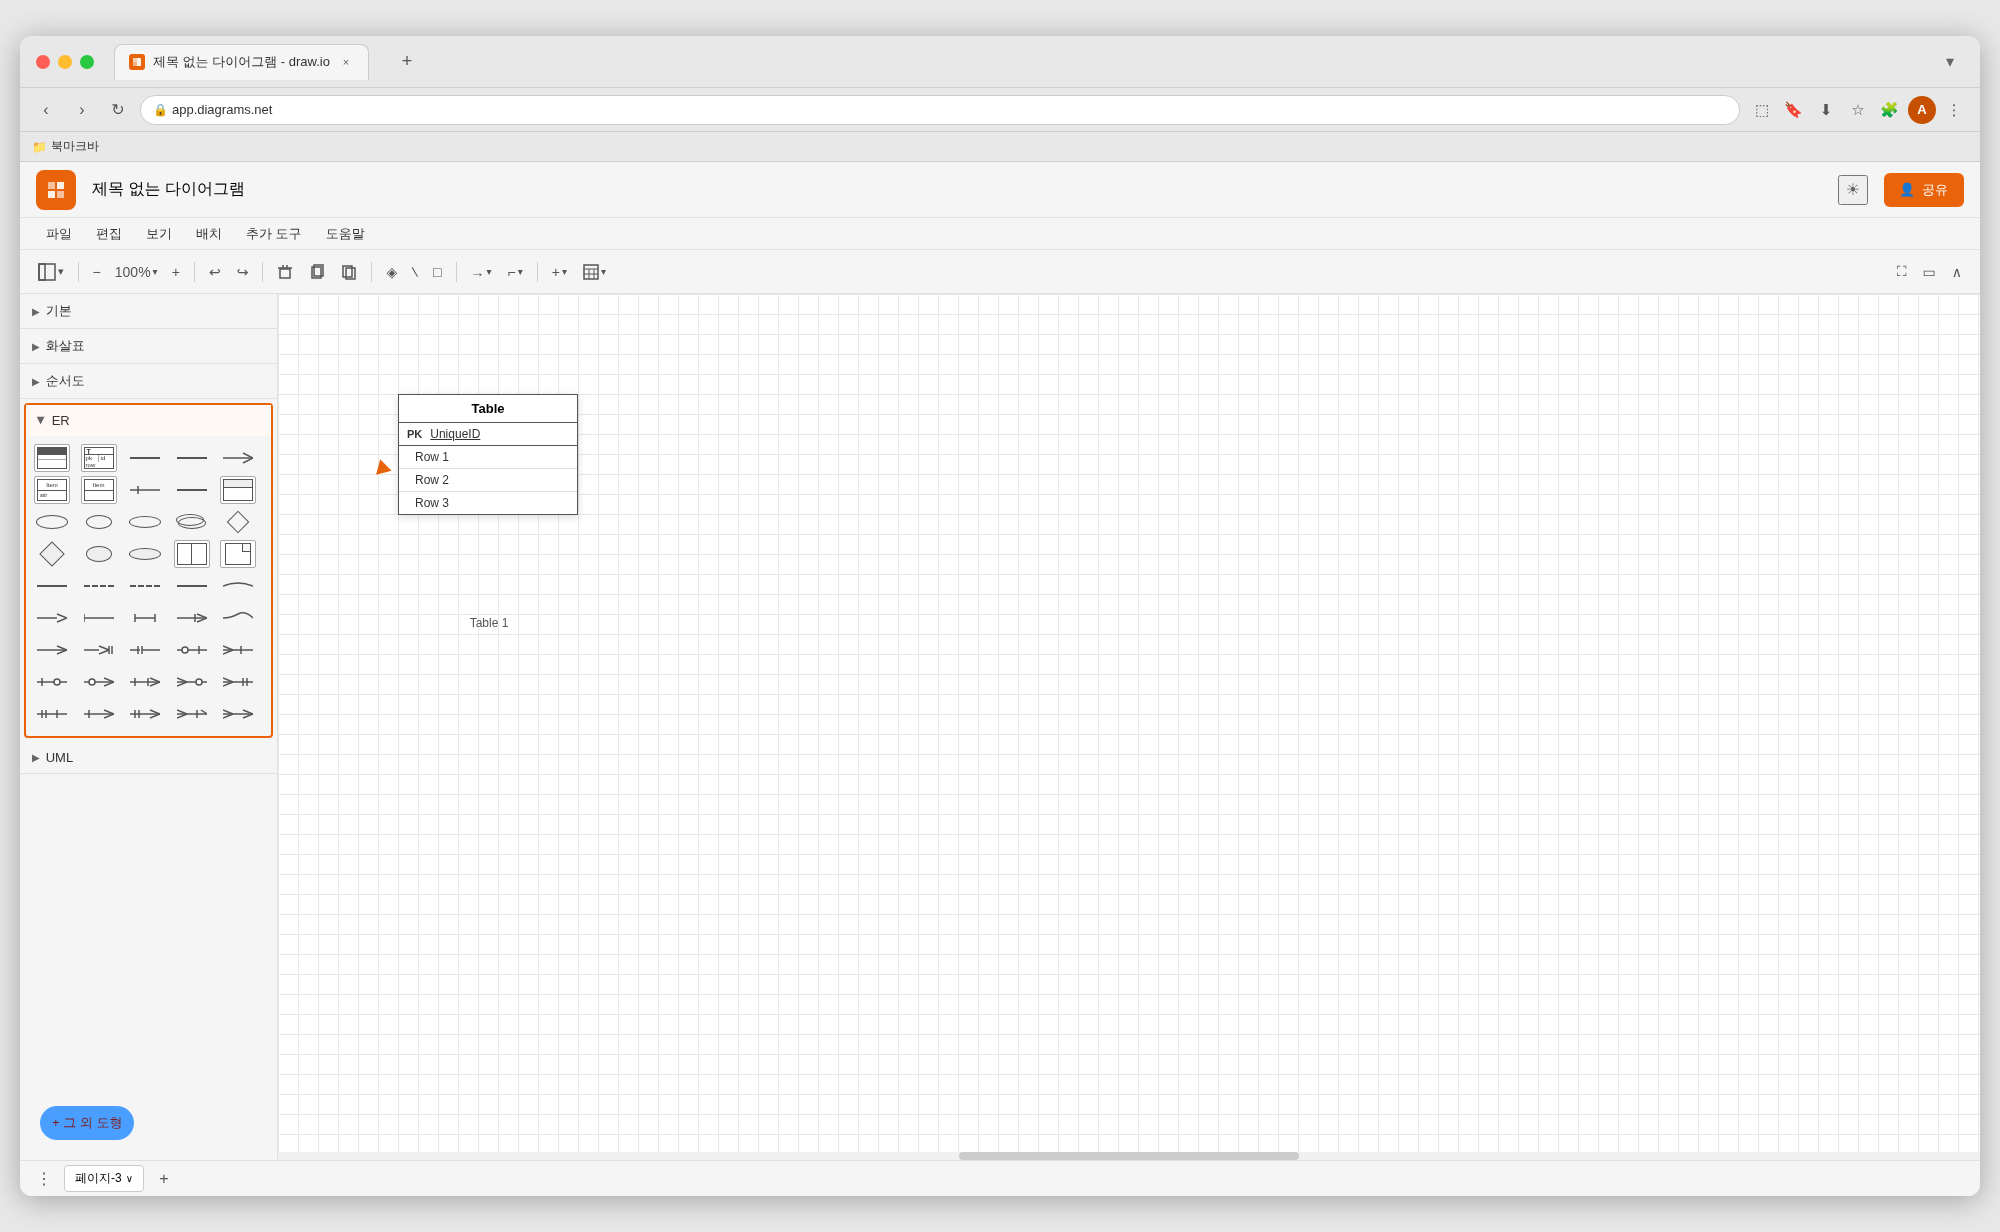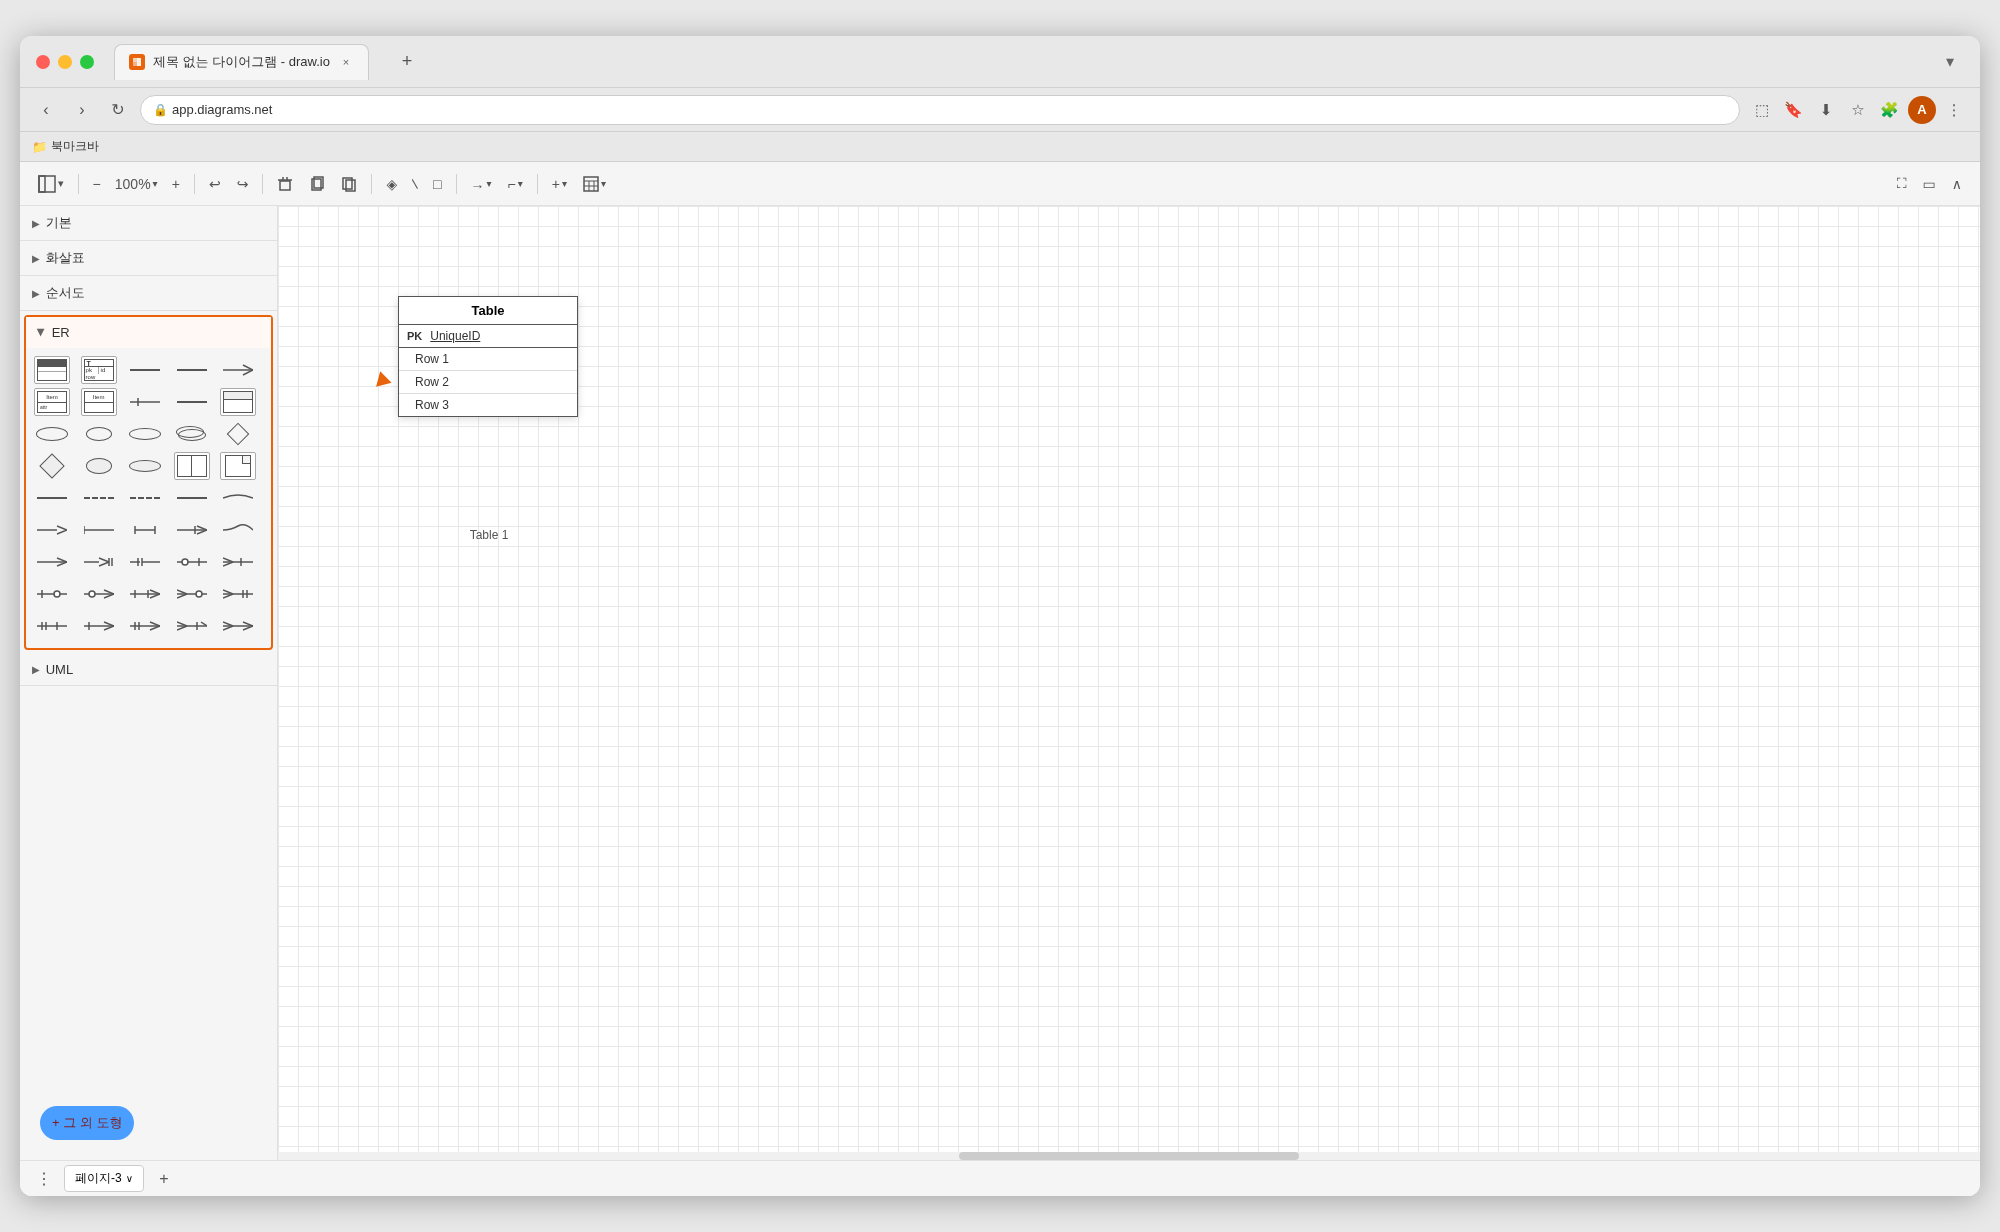--- a/index.html
+++ b/index.html
@@ -68,21 +68,21 @@
     .er-shape { width: 36px; height: 28px; border: 1px solid #aaa; border-radius: 2px; display: flex; align-items: center; justify-content: center; font-size: 8px; color: #333; cursor: pointer; background: white; position: relative; }
     .er-connector { display: flex; align-items: center; justify-content: center; width: 36px; height: 28px; cursor: pointer; }
 
     .add-shapes-btn { margin: 12px; padding: 8px 12px; background: #4a9eff; color: #7f1d1d; border: none; border-radius: 20px; font-size: 13px; cursor: pointer; display: flex; align-items: center; gap: 6px; justify-content: center; }
 
     
     .canvas-area { flex: 1; background: white; position: relative; overflow: hidden; }
     .canvas-grid { position: absolute; inset: 0; background-image: linear-gradient(#e8e8e8 1px, transparent 1px), linear-gradient(90deg, #e8e8e8 1px, transparent 1px); background-size: 20px 20px; }
 
     
-    .er-table-widget { position: absolute; top: 90px; left: 120px; background: white; border: 1.5px solid #555; box-shadow: 0 2px 8px rgba(0,0,0,0.15); min-width: 180px; }
+    .er-table-widget { position: absolute; top: 100px; left: 120px; background: white; border: 1.5px solid #555; box-shadow: 0 2px 8px rgba(0,0,0,0.15); min-width: 180px; }
     .er-table-title { text-align: center; padding: 6px 12px; border-bottom: 1.5px solid #555; font-size: 13px; font-weight: 600; }
     .er-table-header-row { display: flex; align-items: center; border-bottom: 1.5px solid #555; padding: 4px 8px; background: #fff; }
     .er-table-pk { font-size: 11px; font-weight: bold; margin-right: 8px; color: #333; }
     .er-table-col { font-size: 12px; text-decoration: underline; color: #333; }
     .er-table-row { padding: 4px 8px 4px 16px; font-size: 12px; color: #333; border-bottom: 1px solid #ddd; }
     .er-table-row:last-child { border-bottom: none; }
     .er-table-label { text-align: center; padding: 6px 8px; font-size: 12px; color: #555; }
 
     
     .bottom-bar { height: 36px; background: #f5f5f5; border-top: 1px solid #e0e0e0; display: flex; align-items: center; padding: 0 12px; gap: 8px; flex-shrink: 0; }
@@ -143,21 +143,45 @@
       <div class="profile-btn">A</div>
       <button class="addr-icon-btn">⋮</button>
     </div>
   </div>
 
   <div class="bookmarks-bar">
     <span>📁</span>
     <span>북마크바</span>
   </div>
 
-
+  <div class="app-header">
+    <div class="app-logo">
+      <svg width="24" height="24" viewBox="0 0 24 24">
+        <path d="M4 4h7v7H4z" fill="white" opacity="0.6"></path>
+        <path d="M13 4h7v7H13z" fill="white" opacity="0.9"></path>
+        <path d="M4 13h7v7H4z" fill="white" opacity="0.9"></path>
+        <path d="M13 13h7v7H13z" fill="white" opacity="0.6"></path>
+      </svg>
+    </div>
+    <span>제목 없는 다이어그램</span>
+    <button class="settings-btn">☀</button>
+    <button class="share-btn">
+      <span>👤</span>
+      <span>공유</span>
+    </button>
+  </div>
+
+  <div class="menu-bar">
+    <span class="menu-item">파일</span>
+    <span class="menu-item">편집</span>
+    <span class="menu-item">보기</span>
+    <span class="menu-item">배치</span>
+    <span class="menu-item">추가 도구</span>
+    <span class="menu-item">도움말</span>
+  </div>
 
   <div class="toolbar">
     <button class="tool-btn">
       <svg width="18" height="18" viewBox="0 0 18 18">
           <rect x="1" y="1" width="6" height="16" fill="none" stroke="#555" stroke-width="1.5"></rect>
           <rect x="1" y="1" width="16" height="16" fill="none" stroke="#555" stroke-width="1.5"></rect>
         </svg>
       <span style="font-size:11px;color:#555">▾</span>
     </button>
     <div class="tool-separator"></div>

